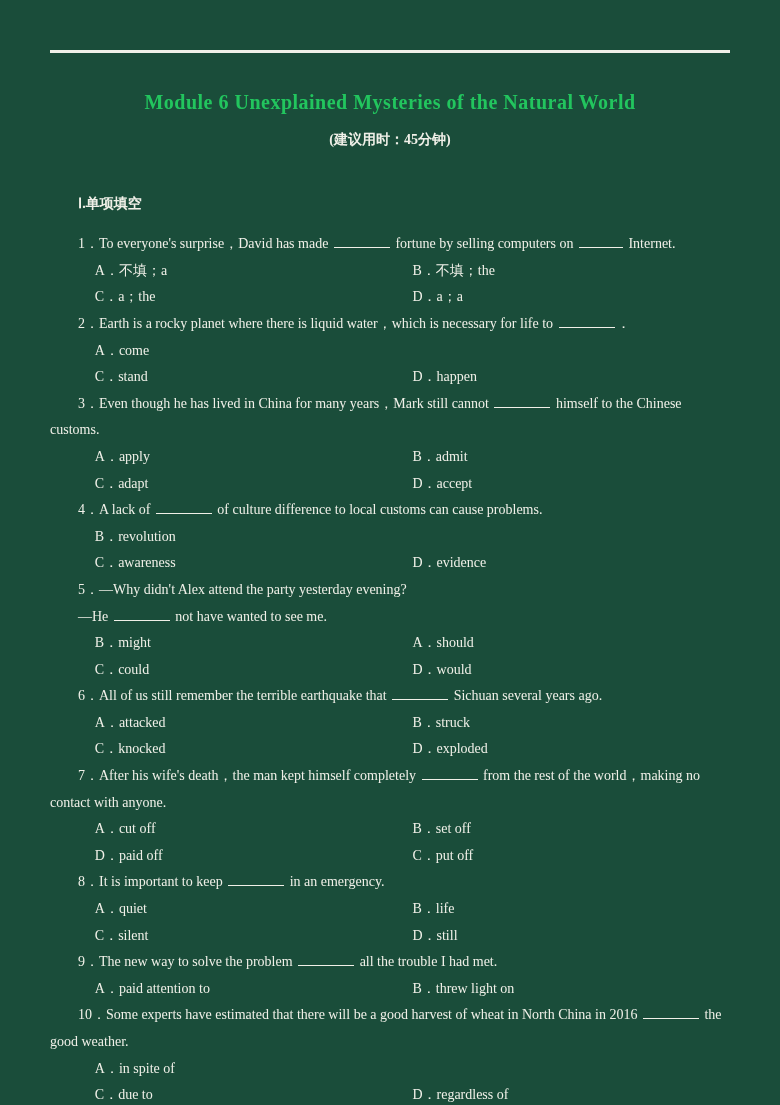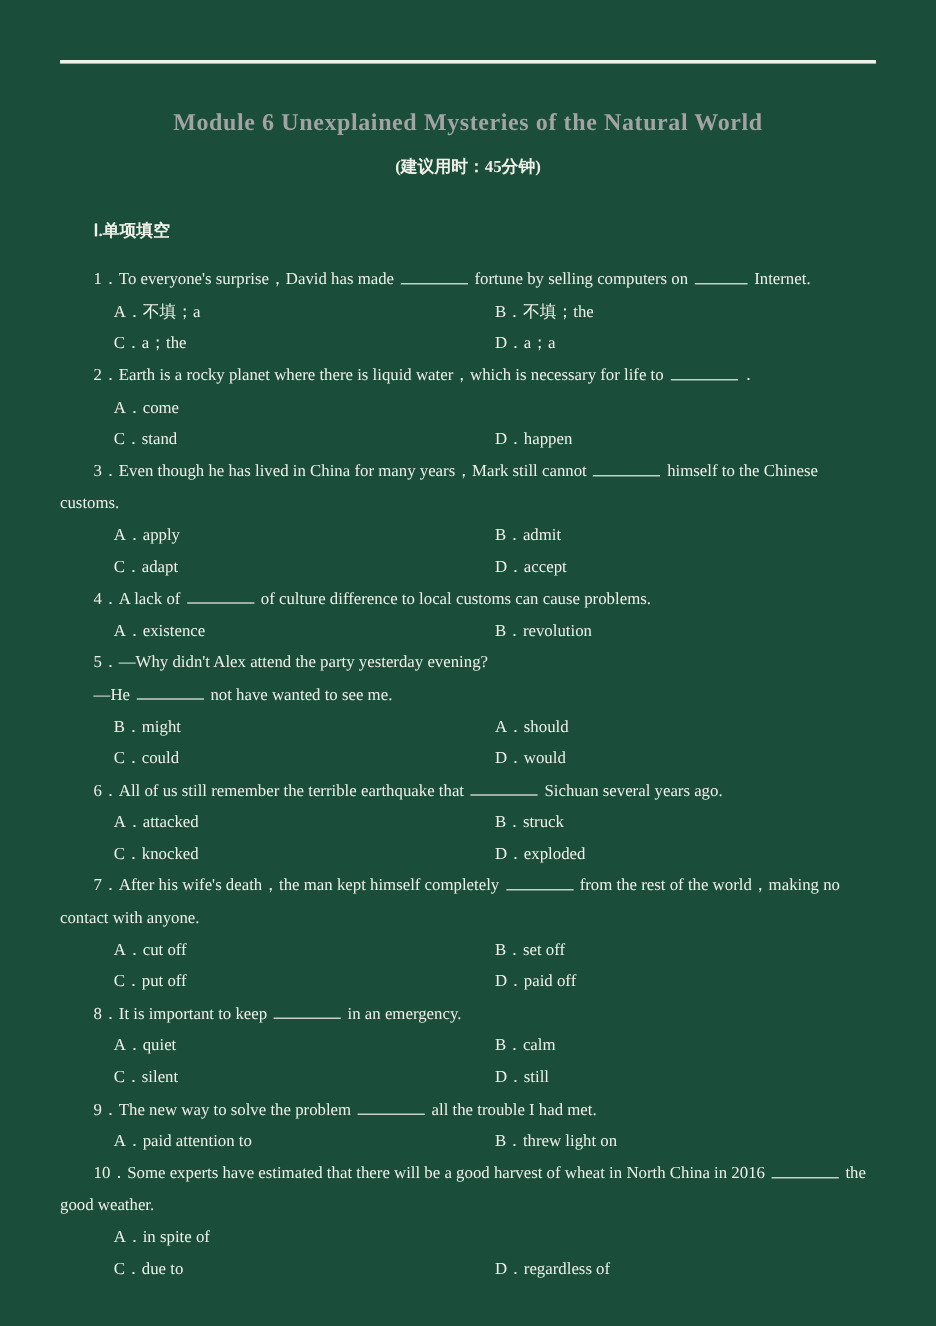--- a/index.html
+++ b/index.html
@@ -17,31 +17,31 @@
     font-size: 14px;
     line-height: 1.9;
   }
   .hr-top {
     border: none;
     border-top: 3px solid #f0f0e8;
     margin: 0 0 30px 0;
   }
   .title {
     text-align: center;
-    color: #a3a3a3;
+    color: #22c55e;
     font-weight: bold;
     font-size: 20px;
     margin-bottom: 6px;
     letter-spacing: 0.5px;
   }
   .subtitle {
     text-align: center;
     font-weight: bold;
     font-size: 14px;
-    margin-bottom: 27px;
+    margin-bottom: 37px;
   }
   .section-head {
     text-indent: 2em;
     font-weight: bold;
   }
   .q {
     text-indent: 2em;
     margin: 0;
   }
   .opts {
@@ -104,22 +104,25 @@
   </div>
   <div class="opts">
     <div class="col">C．adapt</div>
     <div class="col">D．accept</div>
   </div>
 
   <p class="q">
     <span>4．A lack of </span><span class="blank"></span><span> of culture difference to local customs can cause problems.</span>
   </p>
   <div class="opts">
-    <div class="col">A．existence</div>
     <div class="col">B．revolution</div>
+  </div>
+  <div class="opts">
+    <div class="col">C．awareness</div>
+    <div class="col">D．evidence</div>
   </div>
 
   <p class="q">5．—Why didn't Alex attend the party yesterday evening?</p>
   <p class="q">
     <span>—He </span><span class="blank"></span><span> not have wanted to see me.</span>
   </p>
   <div class="opts">
     <div class="col">B．might</div>
     <div class="col">A．should</div>
   </div>
@@ -141,30 +144,30 @@
   </div>
 
   <p class="q">
     <span>7．After his wife's death，the man kept himself completely </span><span class="blank"></span><span> from the rest of the world，making no contact with anyone.</span>
   </p>
   <div class="opts">
     <div class="col">A．cut off</div>
     <div class="col">B．set off</div>
   </div>
   <div class="opts">
+    <div class="col">D．paid off</div>
     <div class="col">C．put off</div>
-    <div class="col">D．paid off</div>
   </div>
 
   <p class="q">
     <span>8．It is important to keep </span><span class="blank"></span><span> in an emergency.</span>
   </p>
   <div class="opts">
     <div class="col">A．quiet</div>
-    <div class="col">B．calm</div>
+    <div class="col">B．life</div>
   </div>
   <div class="opts">
     <div class="col">C．silent</div>
     <div class="col">D．still</div>
   </div>
 
   <p class="q">
     <span>9．The new way to solve the problem </span><span class="blank"></span><span> all the trouble I had met.</span>
   </p>
   <div class="opts">

